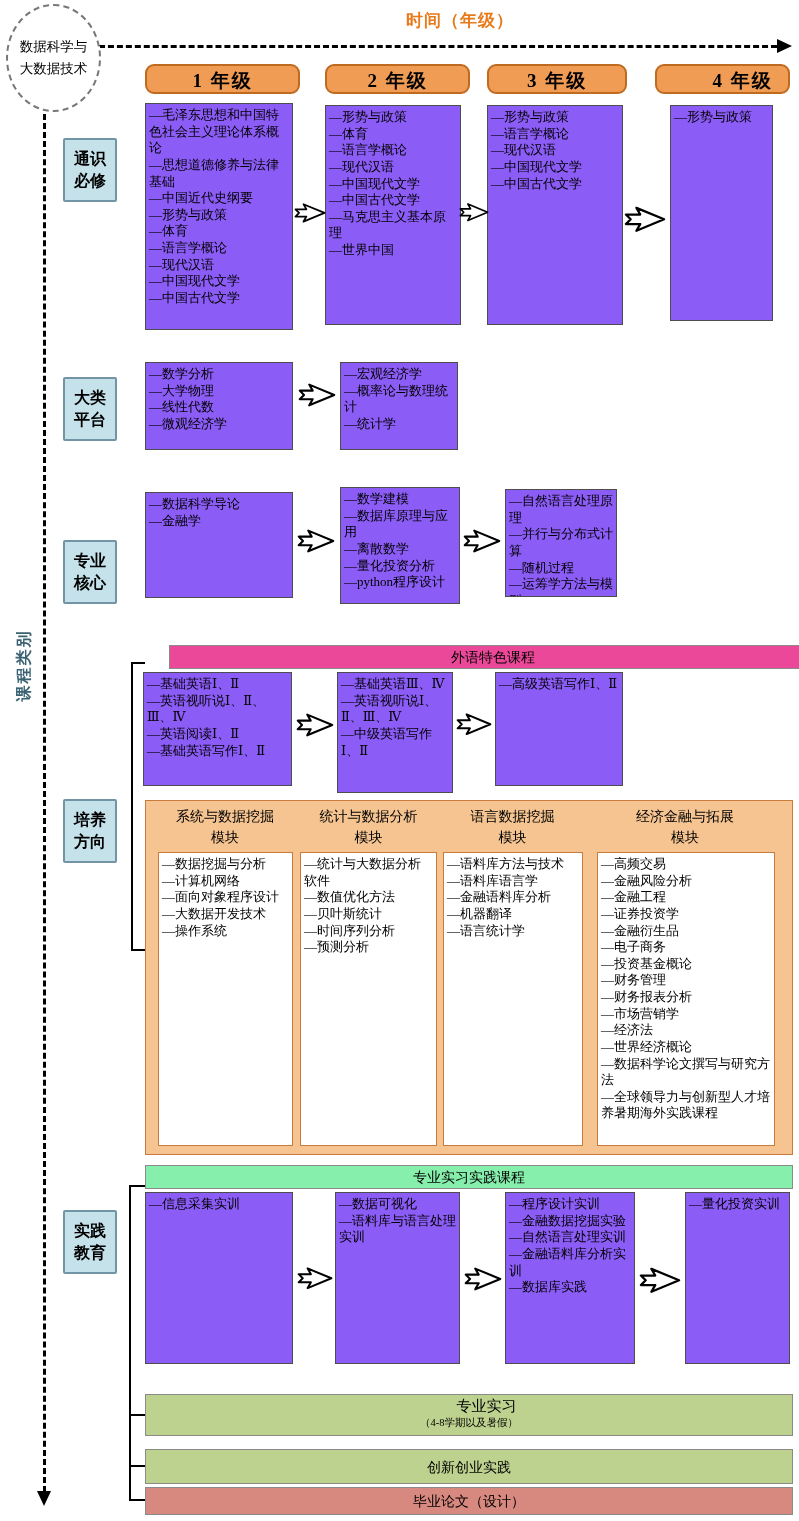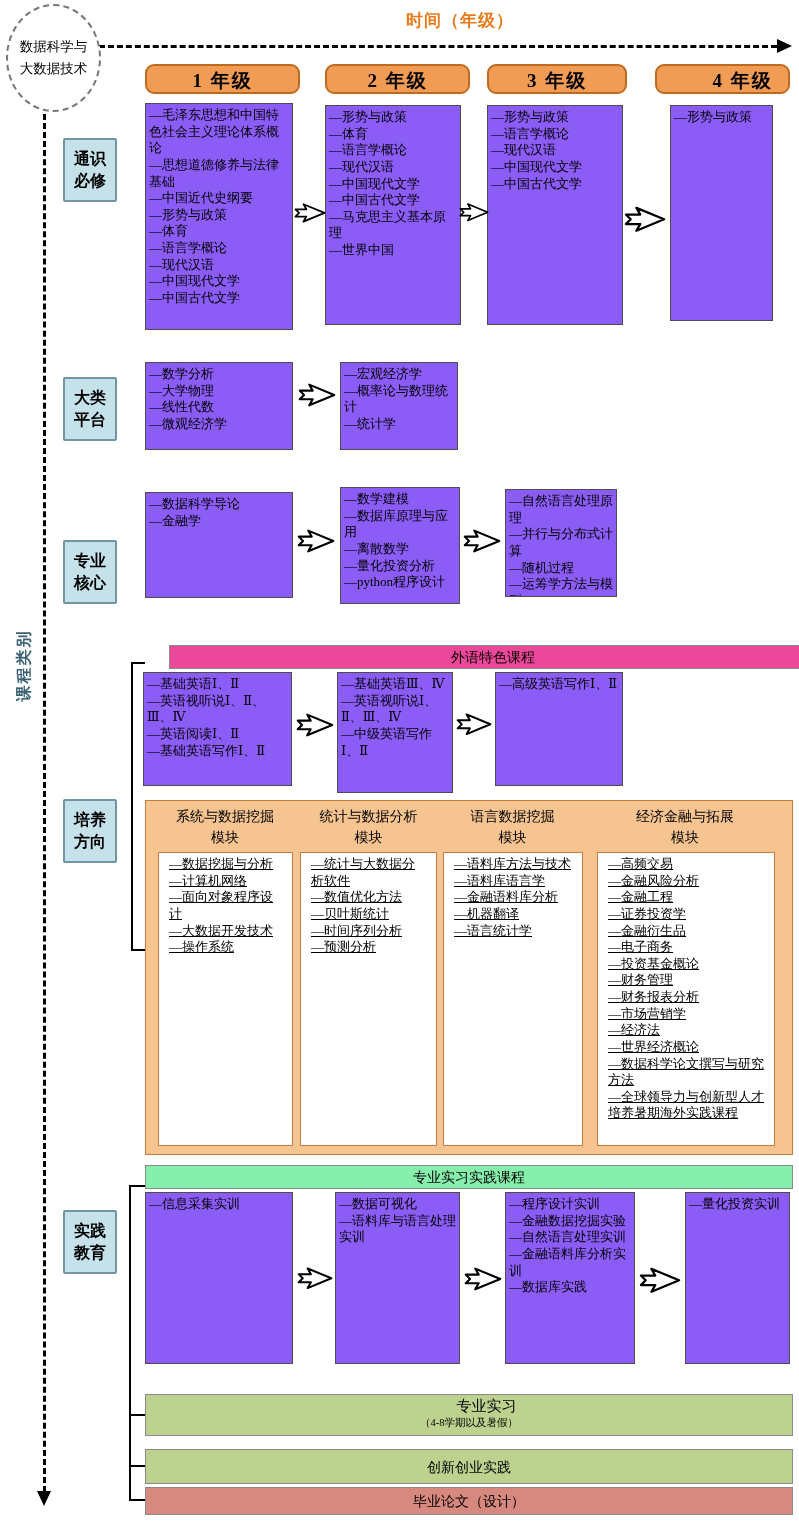--- a/index.html
+++ b/index.html
@@ -61,21 +61,21 @@
   
   .module-panel{
     position:absolute;left:145px;top:800px;width:648px;height:355px;box-sizing:border-box;
     background:#F5C491;border:1px solid #C97B3D;
   }
   .module-title{
     position:absolute;top:806px;text-align:center;font-size:14px;line-height:1.5;
   }
   .module-box{
     position:absolute;top:852px;height:294px;background:#fff;border:1px solid #C97B3D;
-    box-sizing:border-box;padding:3px 10px;font-size:13px;line-height:1.28;overflow:hidden;text-decoration:underline;
+    box-sizing:border-box;padding:3px 3px;font-size:13px;line-height:1.28;overflow:hidden;
   }
   
   .bracket{position:absolute;box-sizing:border-box;
     border-left:2px solid #000;border-top:2px solid #000;border-bottom:2px solid #000;}
   .bracket-stub{position:absolute;height:2px;background:#000;}
   
   .flow-arrow{position:absolute;}
 </style>
 </head>
 <body>

